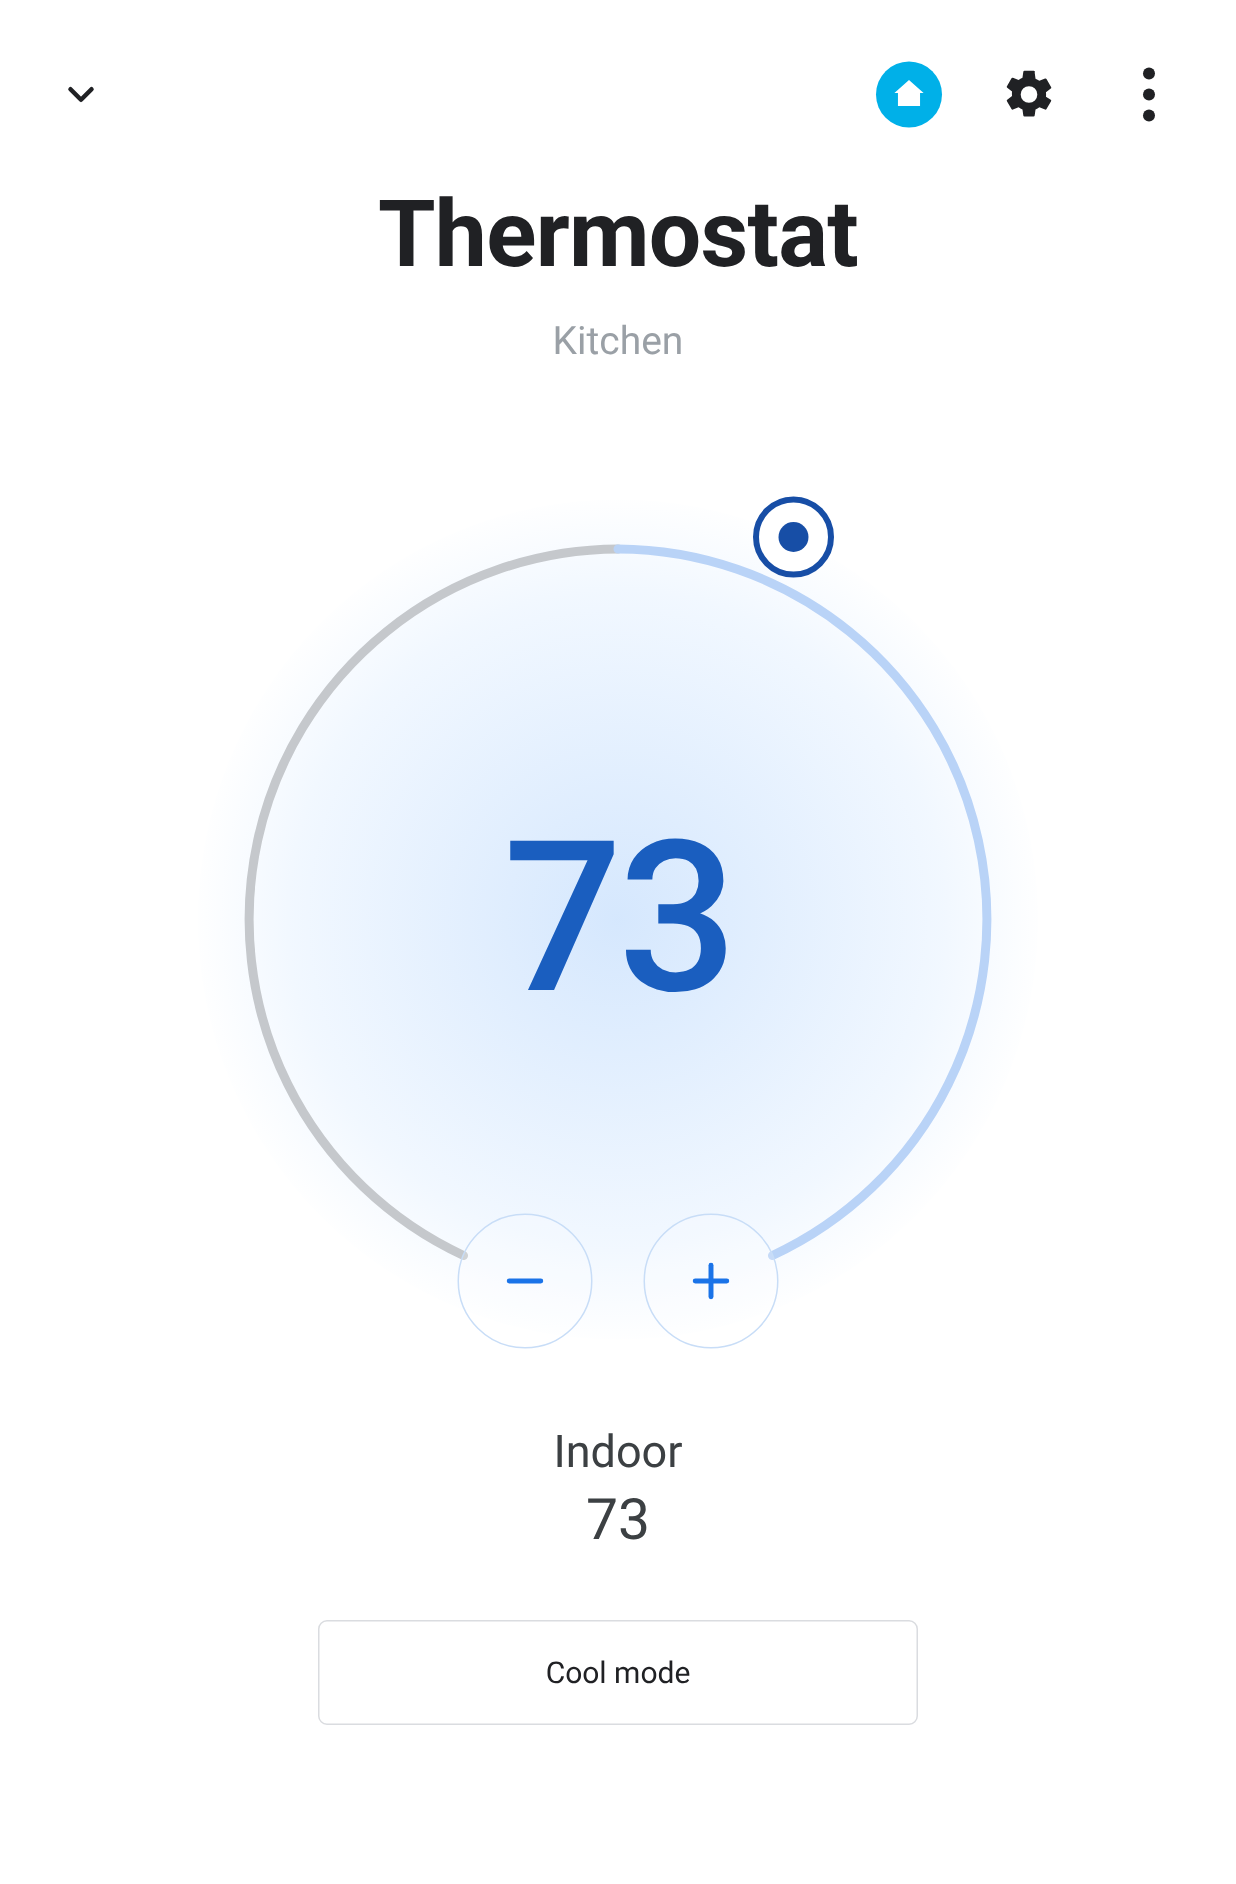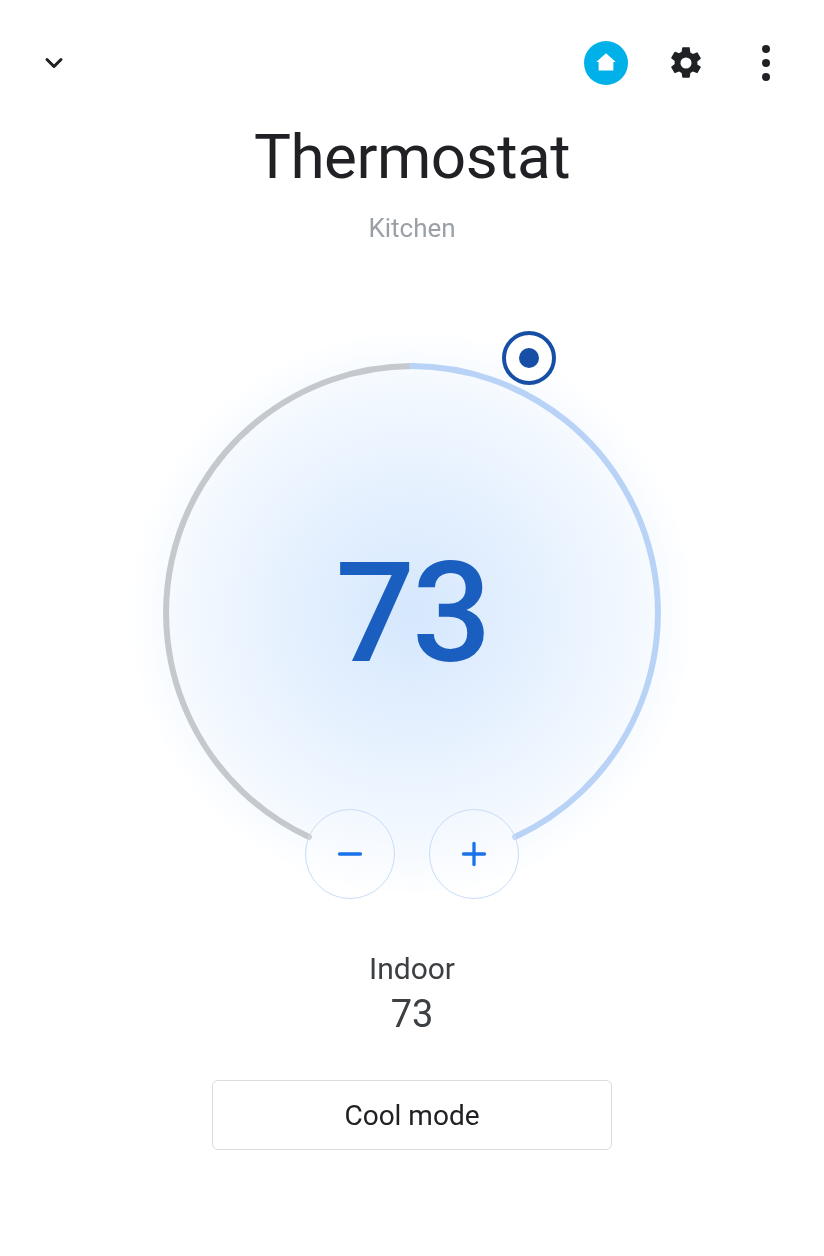--- a/index.html
+++ b/index.html
@@ -42,21 +42,21 @@
     .gear-btn svg { width: 38px; height: 38px; }
     .more-btn { flex-direction: column; gap: 6px; }
     .more-btn .dot { width: 8px; height: 8px; background:#202124; border-radius:50%; }
     .header {
       text-align: center;
       margin-top: 30px;
     }
     .title {
       font-size: 62px;
       color: #202124;
-      font-weight: 400;
+      font-weight: 700;
       letter-spacing: -0.5px;
     }
     .subtitle {
       font-size: 26px;
       color: #9aa0a6;
       font-weight: 400;
       margin-top: 20px;
     }
     .dial-area {
       position: relative;
@@ -123,21 +123,21 @@
     .reading-label { font-size: 30px; color:#3c4043; font-weight:400; }
     .reading-value { font-size: 38px; color:#3c4043; font-weight:400; margin-top:6px; }
     .mode-btn {
       display:block;
       margin: 44px auto 0 auto;
       width: 400px;
       height: 70px;
       border: 1px solid #dadce0;
       border-radius: 6px;
       background: #fff;
-      font-size: 28px;
+      font-size: 20px;
       color: #202124;
       font-weight: 400;
       cursor:pointer;
       font-family: inherit;
     }
   </style>
 </head>
 <body>
 
 <div class="topbar">

